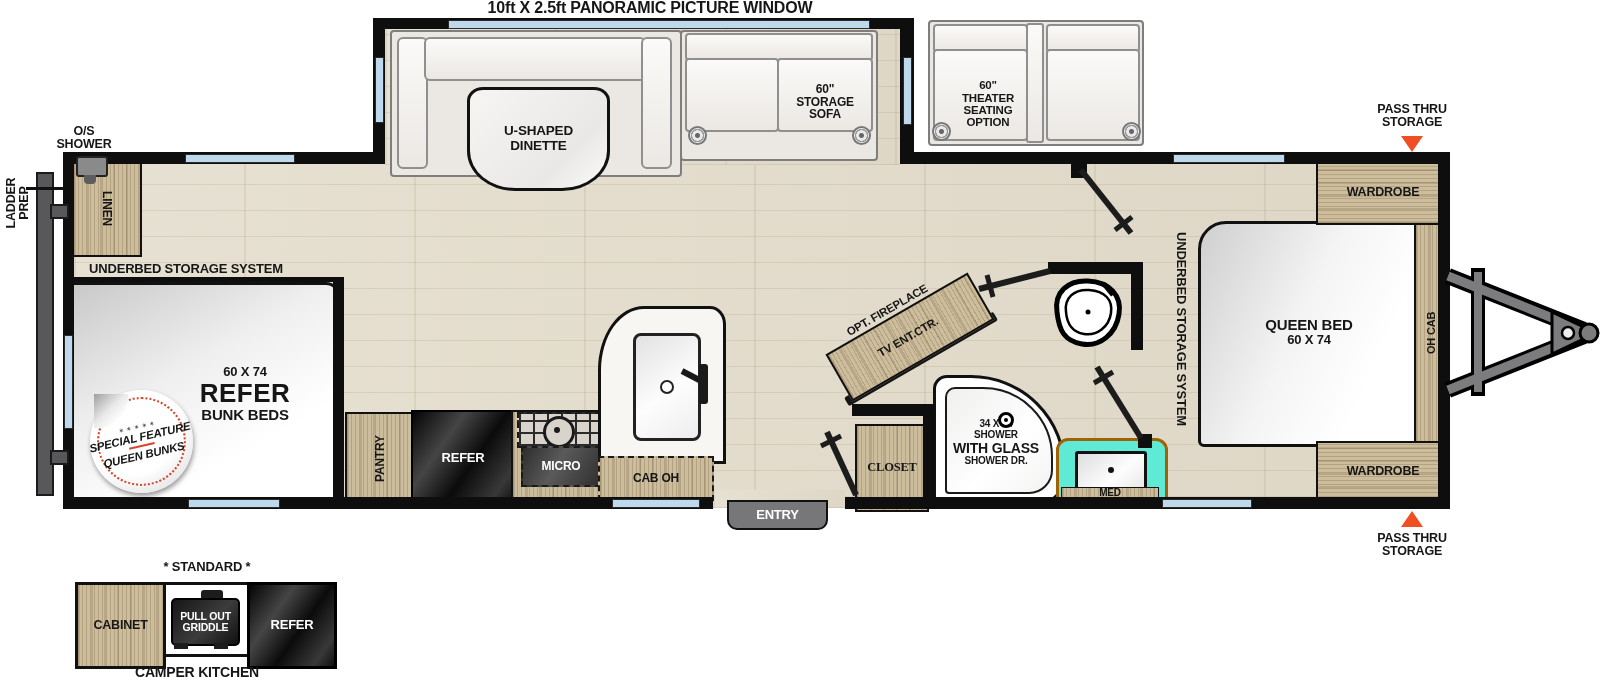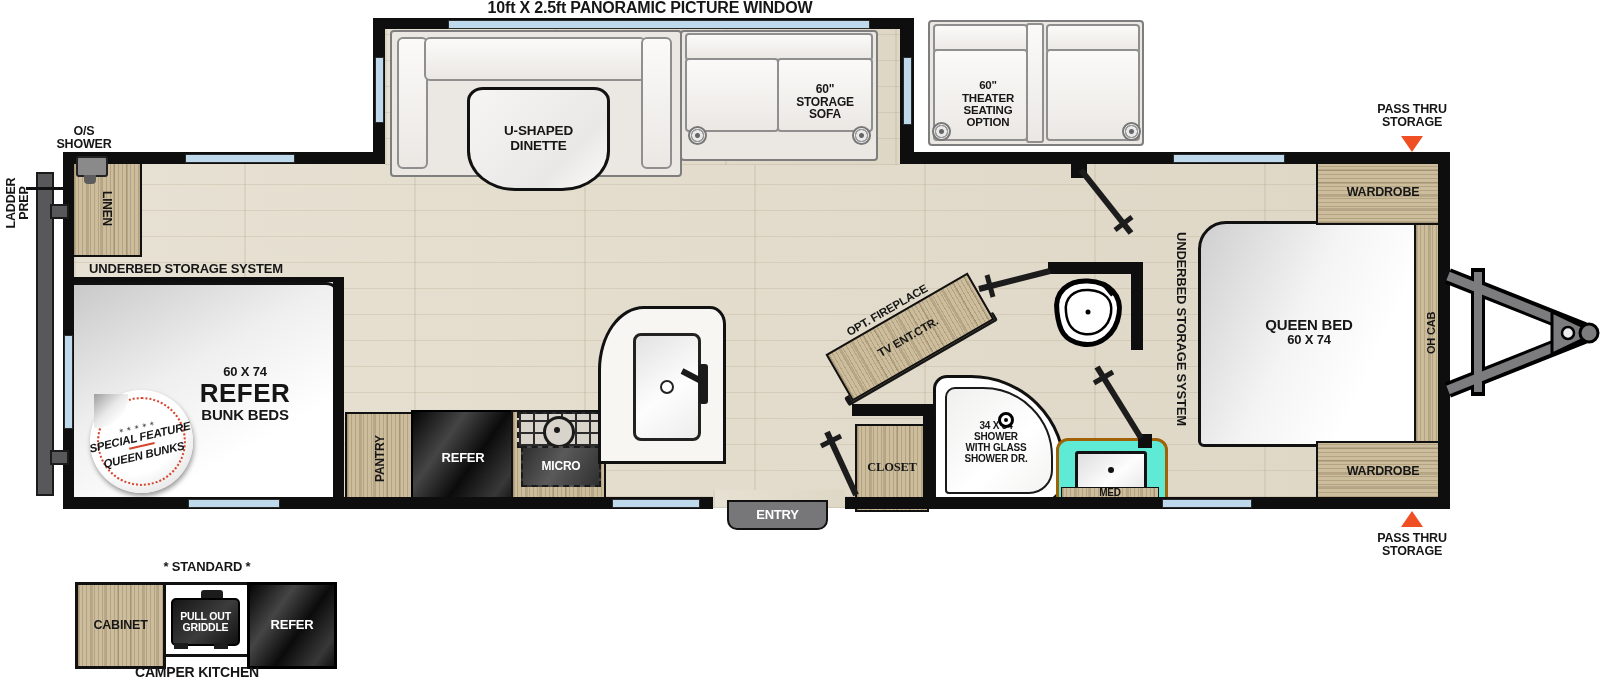--- a/index.html
+++ b/index.html
@@ -88,37 +88,41 @@
   <div class="abs ctr" style="left:521px;top:446px;width:76px;height:37px;border:2px dashed #1a1a1a;color:#fff;
               background:linear-gradient(120deg,#2e2e2e,#5a5a5a 45%,#303030);">
     <span class="lbl" style="color:#fff;font-size:12px;">MICRO</span>
   </div>
   <div class="abs" style="left:598px;top:306px;width:122px;height:152px;background:#f7f6f3;border:3px solid #111;
               border-radius:46px 16px 0 0 / 64px 18px 0 0;"></div>
   <div class="abs" style="left:633px;top:333px;width:62px;height:102px;border:3px solid #222;border-radius:8px;
               background:linear-gradient(145deg,#e2e2e2,#fdfdfd 55%,#ededed);">
     <div class="abs" style="left:24px;top:44px;width:10px;height:10px;border:2px solid #222;border-radius:50%;background:#fff;"></div>
   </div>
+  <div class="abs ctr" style="left:598px;top:456px;width:112px;height:41px;border:2px dashed #1a1a1a;background-color:#ccbd9d;
+              background-image:repeating-linear-gradient(90deg, rgba(125,100,65,.30) 0 1px, rgba(0,0,0,0) 1px 4px),repeating-linear-gradient(90deg, rgba(90,70,45,.18) 0 2px, rgba(0,0,0,0) 2px 13px);">
+    <span class="lbl" style="font-size:12px;">CAB OH</span>
+  </div>
 
   <div class="abs" style="left:835px;top:354px;width:172px;height:10px;background:#161616;border-radius:2px;transform:rotate(-30deg);"></div>
   <div class="wood" style="left:828px;top:310px;width:160px;height:50px;transform:rotate(-30deg);"></div>
   <div class="abs lbl ctr" style="left:812px;top:303px;width:150px;height:14px;font-size:11.5px;transform:rotate(-30deg);">OPT. FIREPLACE</div>
   <div class="abs lbl ctr" style="left:833px;top:330px;width:150px;height:14px;font-size:11.5px;transform:rotate(-30deg);">TV ENT.CTR.</div>
 
   <div class="wood ctr" style="left:855px;top:424px;width:70px;height:84px;font-family:Liberation Serif, serif;">
     <span class="lbl" style="font-size:12.5px;">CLOSET</span>
   </div>
   <div class="abs" style="left:933px;top:375px;width:127px;height:125px;background:#fff;border:3px solid #111;
               border-radius:14px 95px 30px 6px;">
     <div class="abs" style="left:9px;top:9px;right:10px;bottom:9px;border:2px solid #1a1a1a;border-radius:10px 70px 24px 4px;
                 background:linear-gradient(135deg,#f0f0ef,#ffffff 60%,#f3f3f2);"></div>
     <div class="abs col" style="left:12px;top:34px;width:96px;height:62px;">
       <div class="lbl" style="font-size:10px;">34 X 34</div>
       <div class="lbl" style="font-size:10px;">SHOWER</div>
-      <div class="lbl" style="font-size:10px;">WITH GLASS</div>
+      <div class="lbl" style="font-size:14px;">WITH GLASS</div>
       <div class="lbl" style="font-size:10px;">SHOWER DR.</div>
     </div>
   </div>
   <div class="abs" style="left:1056px;top:438px;width:106px;height:62px;background:#5eead4;border:3px solid #a16207;border-radius:12px 12px 3px 3px;">
     <div class="abs" style="left:16px;top:10px;width:66px;height:34px;border:3px solid #111;border-radius:3px;
                 background:linear-gradient(140deg,#dedede,#fdfdfd 60%,#e8e8e8);">
       <div class="abs" style="left:30px;top:13px;width:6px;height:6px;border-radius:50%;background:#111;"></div>
     </div>
     <div class="abs wood ctr" style="left:2px;top:46px;width:96px;height:11px;border-width:1px;">
       <span class="lbl" style="font-size:10px;">MED</span>

